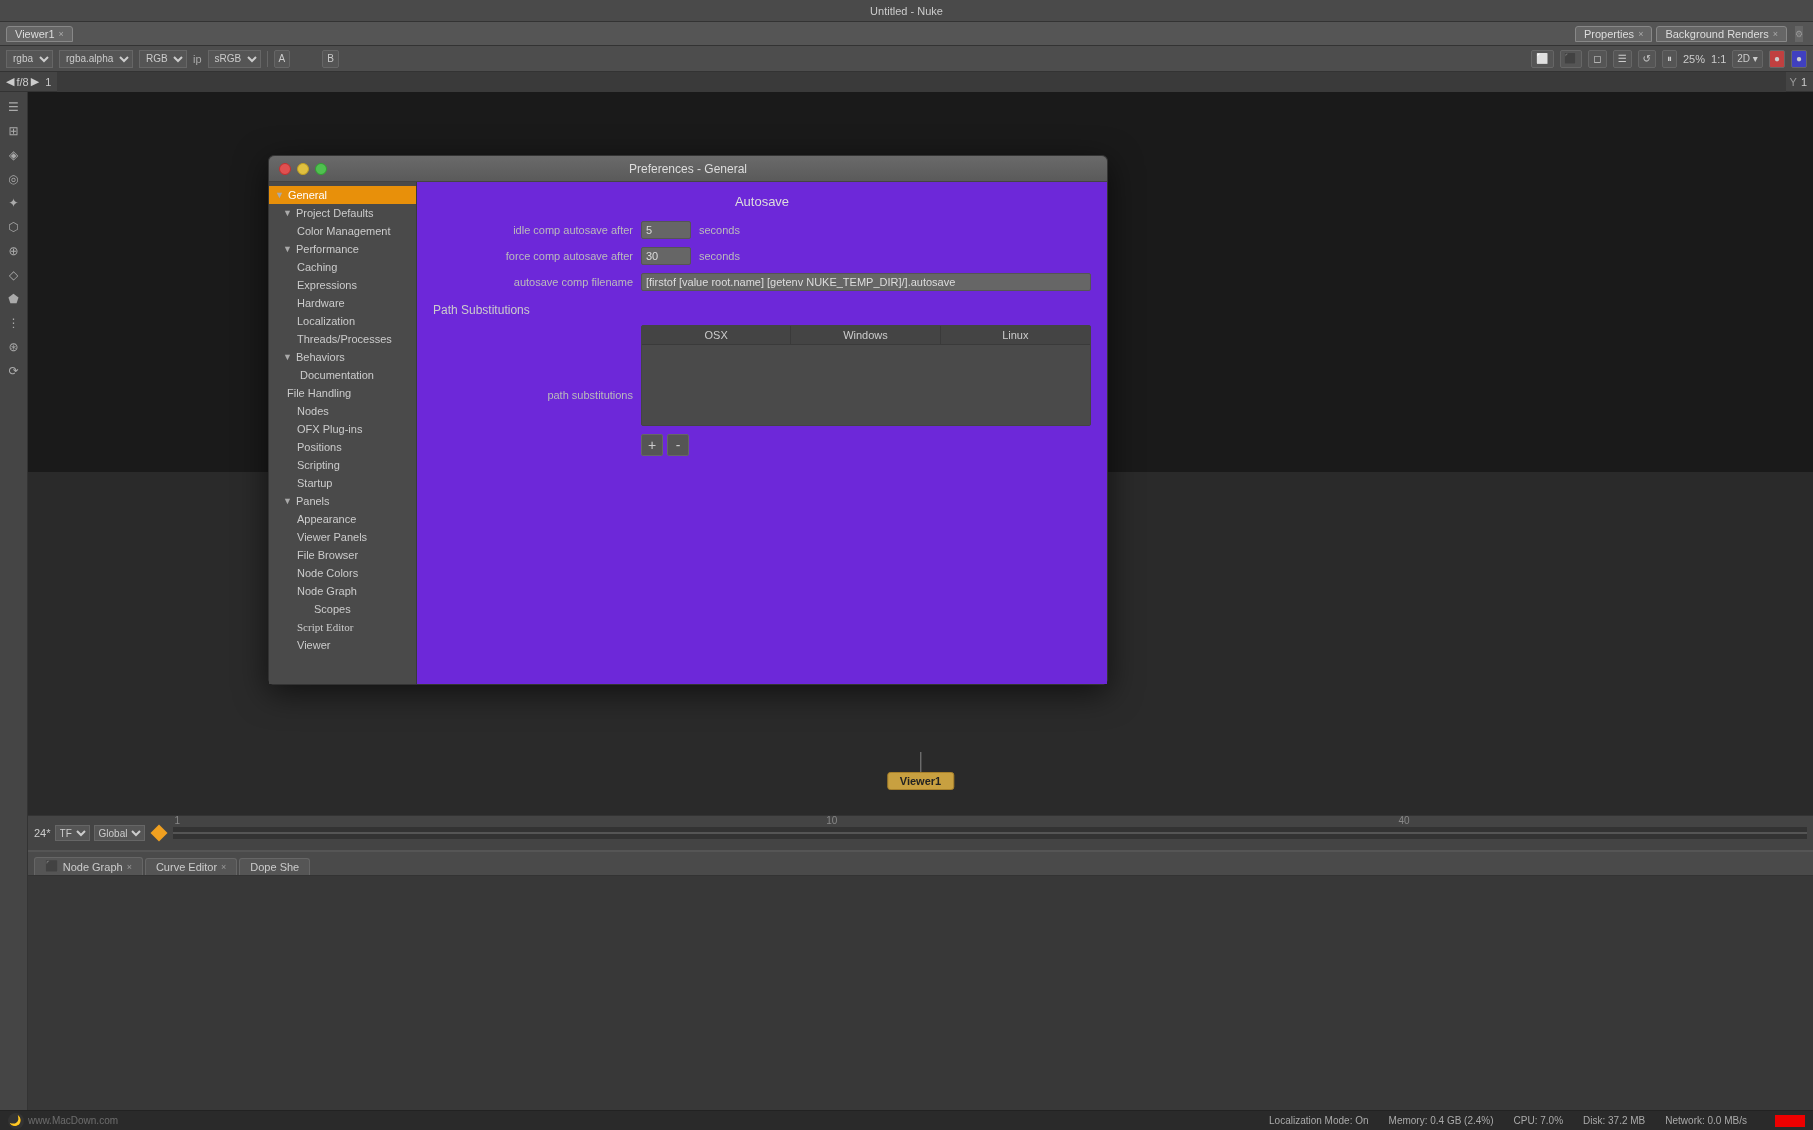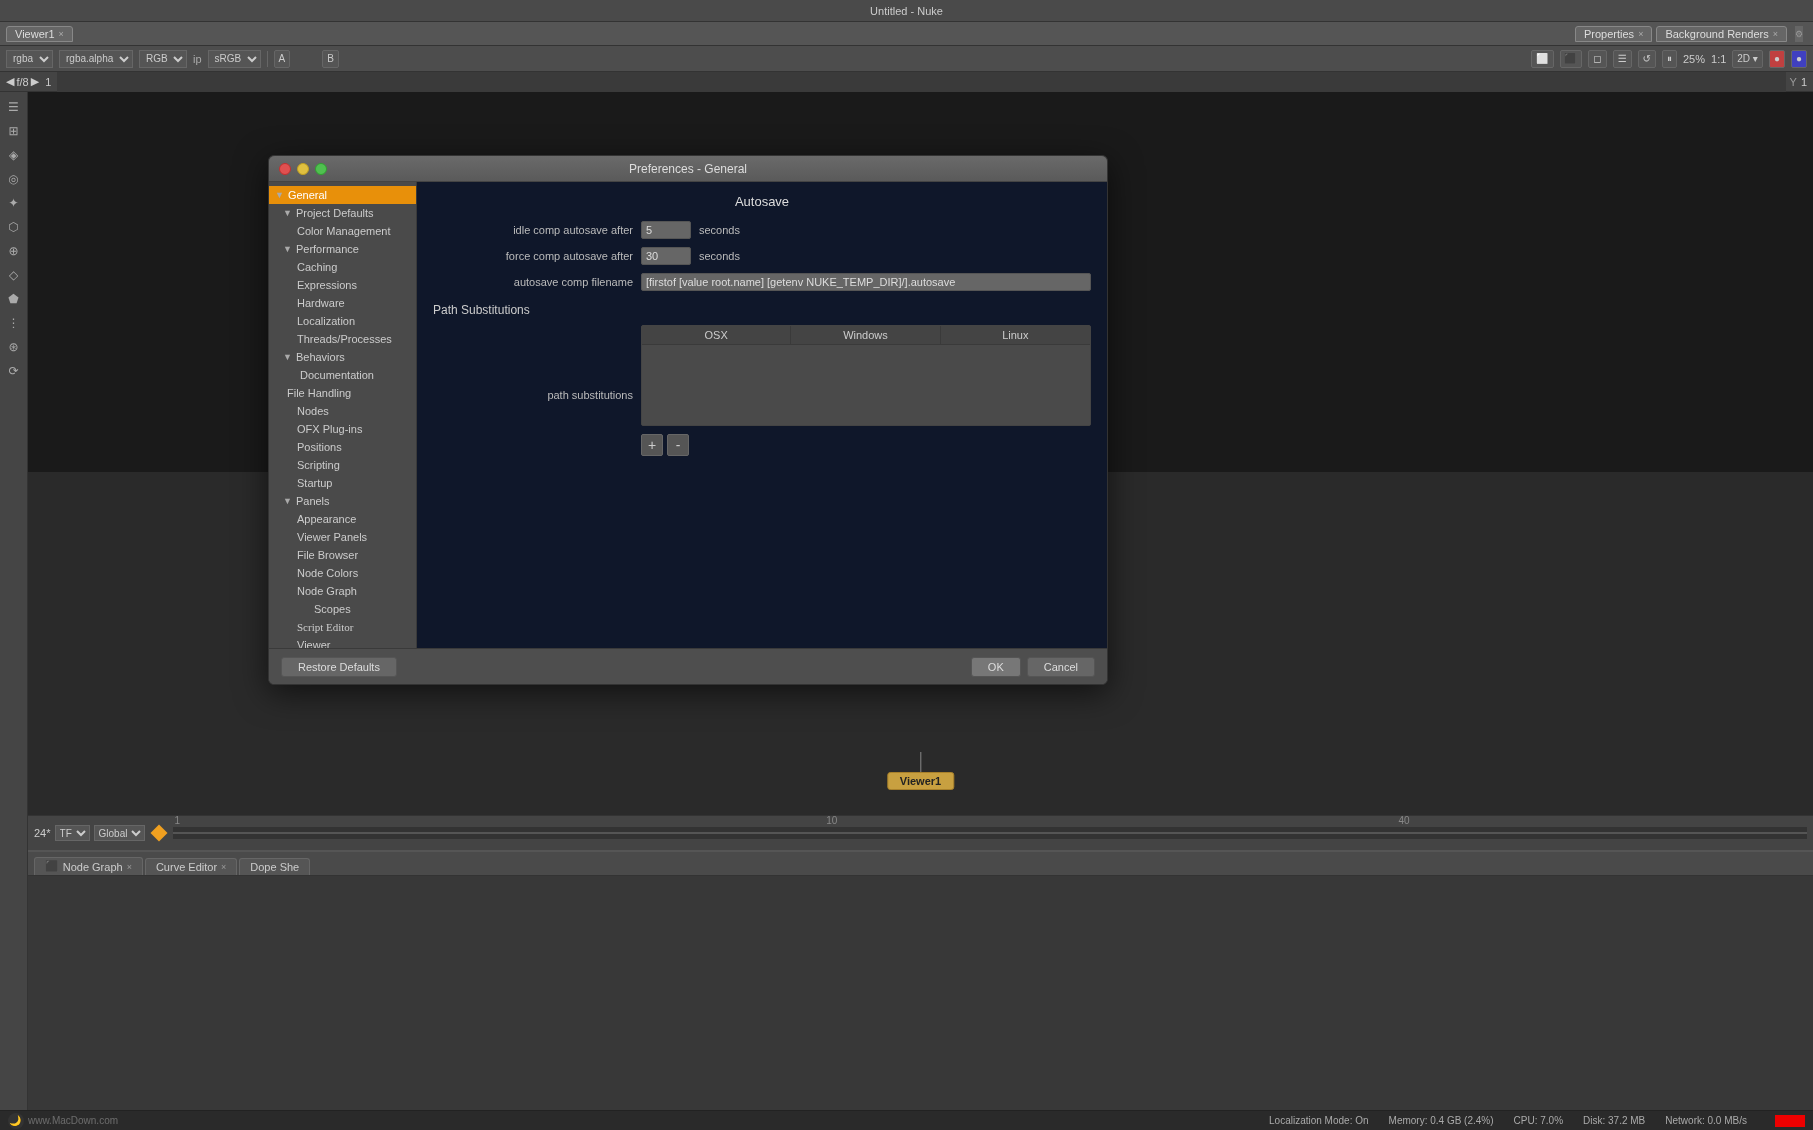--- a/index.html
+++ b/index.html
@@ -353,21 +353,21 @@
       margin-right: 4px;
       color: #aaa;
       font-size: 9px;
     }
 
     
     .dialog-content {
       flex: 1;
       padding: 12px 16px;
       overflow-y: auto;
-      background: #0f172a;
+      background: #6d28d9;
     }
 
     .section-title {
       font-size: 13px;
       color: #ddd;
       margin-bottom: 12px;
       text-align: center;
       font-weight: 500;
     }
 
@@ -779,21 +779,14 @@
             </div>
             <div class="path-table-actions">
               <button class="action-btn">+</button>
               <button class="action-btn">-</button>
             </div>
           </div>
         </div>
       </div>
     </div>
 
-    <div class="dialog-footer">
-      <button class="footer-btn">Restore Defaults</button>
-      <div class="footer-btns">
-        <button class="footer-btn-ok">OK</button>
-        <button class="footer-btn">Cancel</button>
-      </div>
-    </div>
   </div>
 </div>
 
 </body></html>

